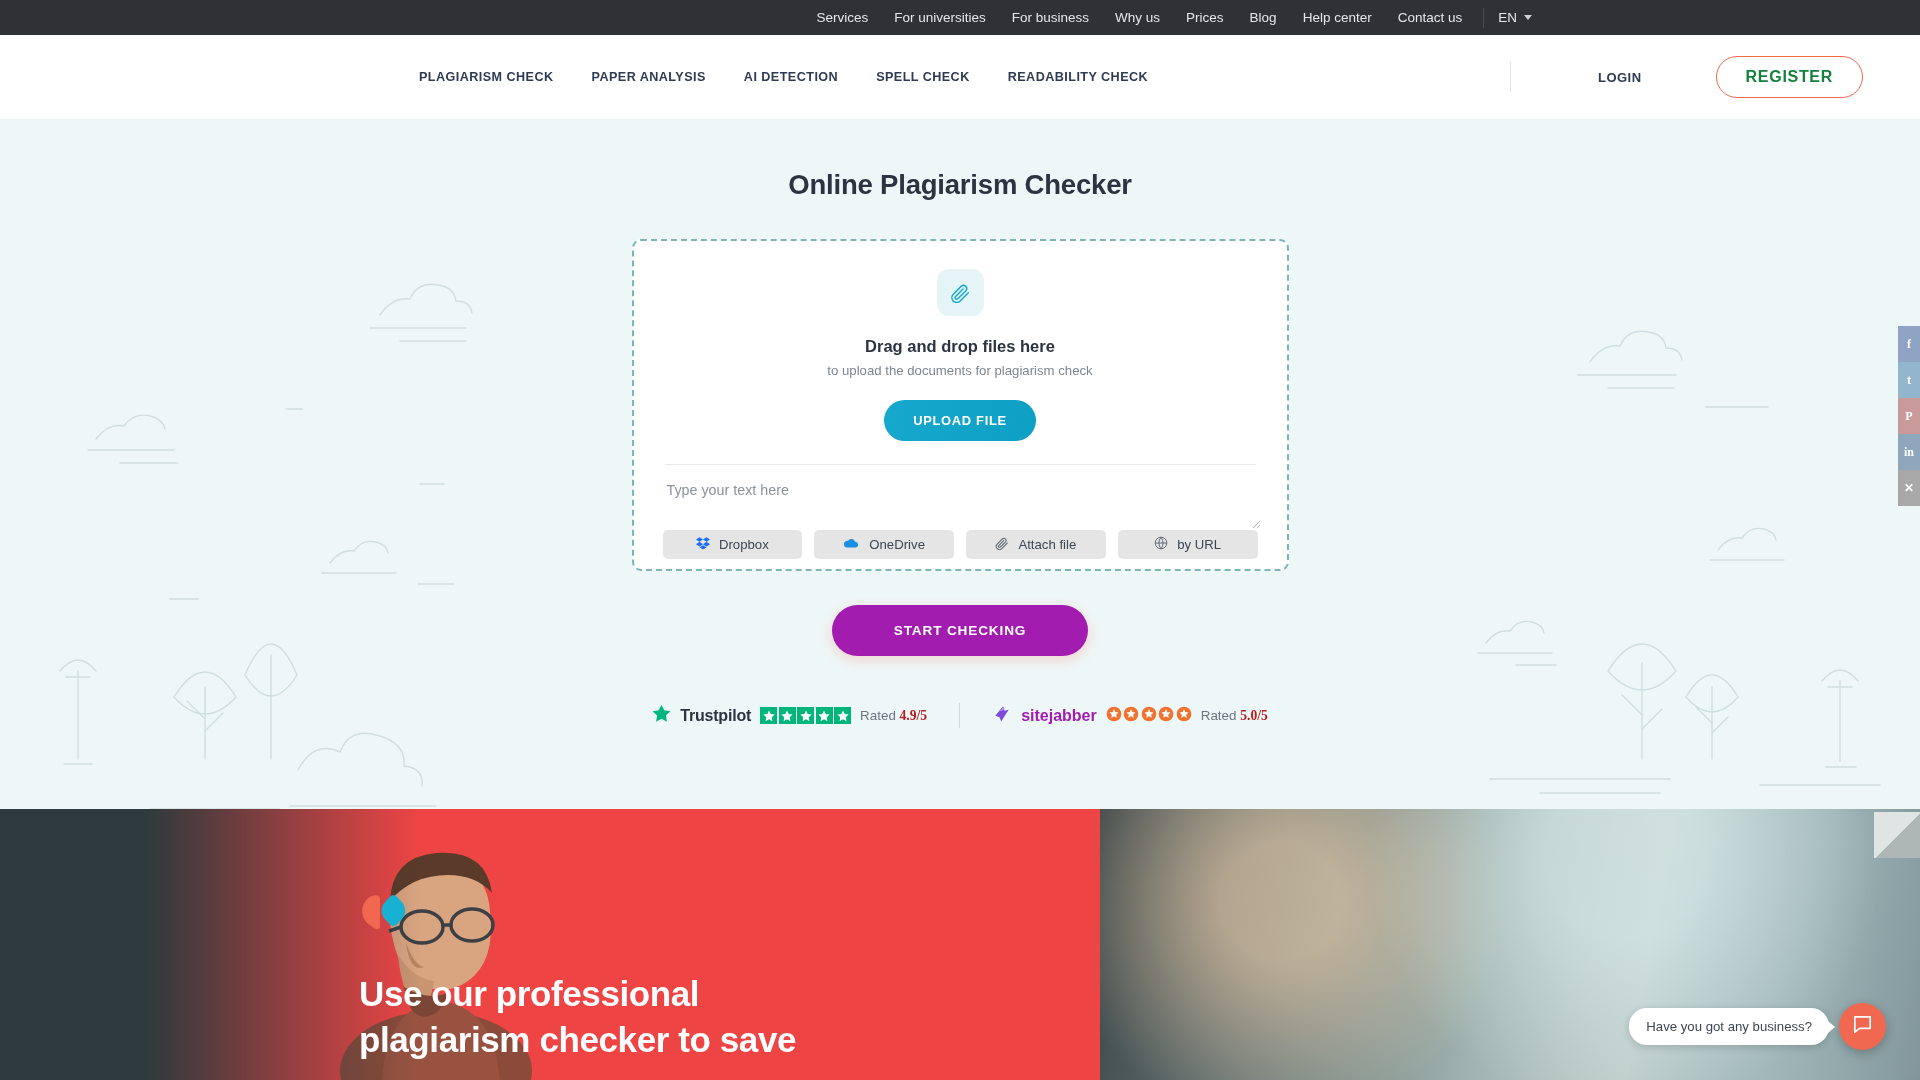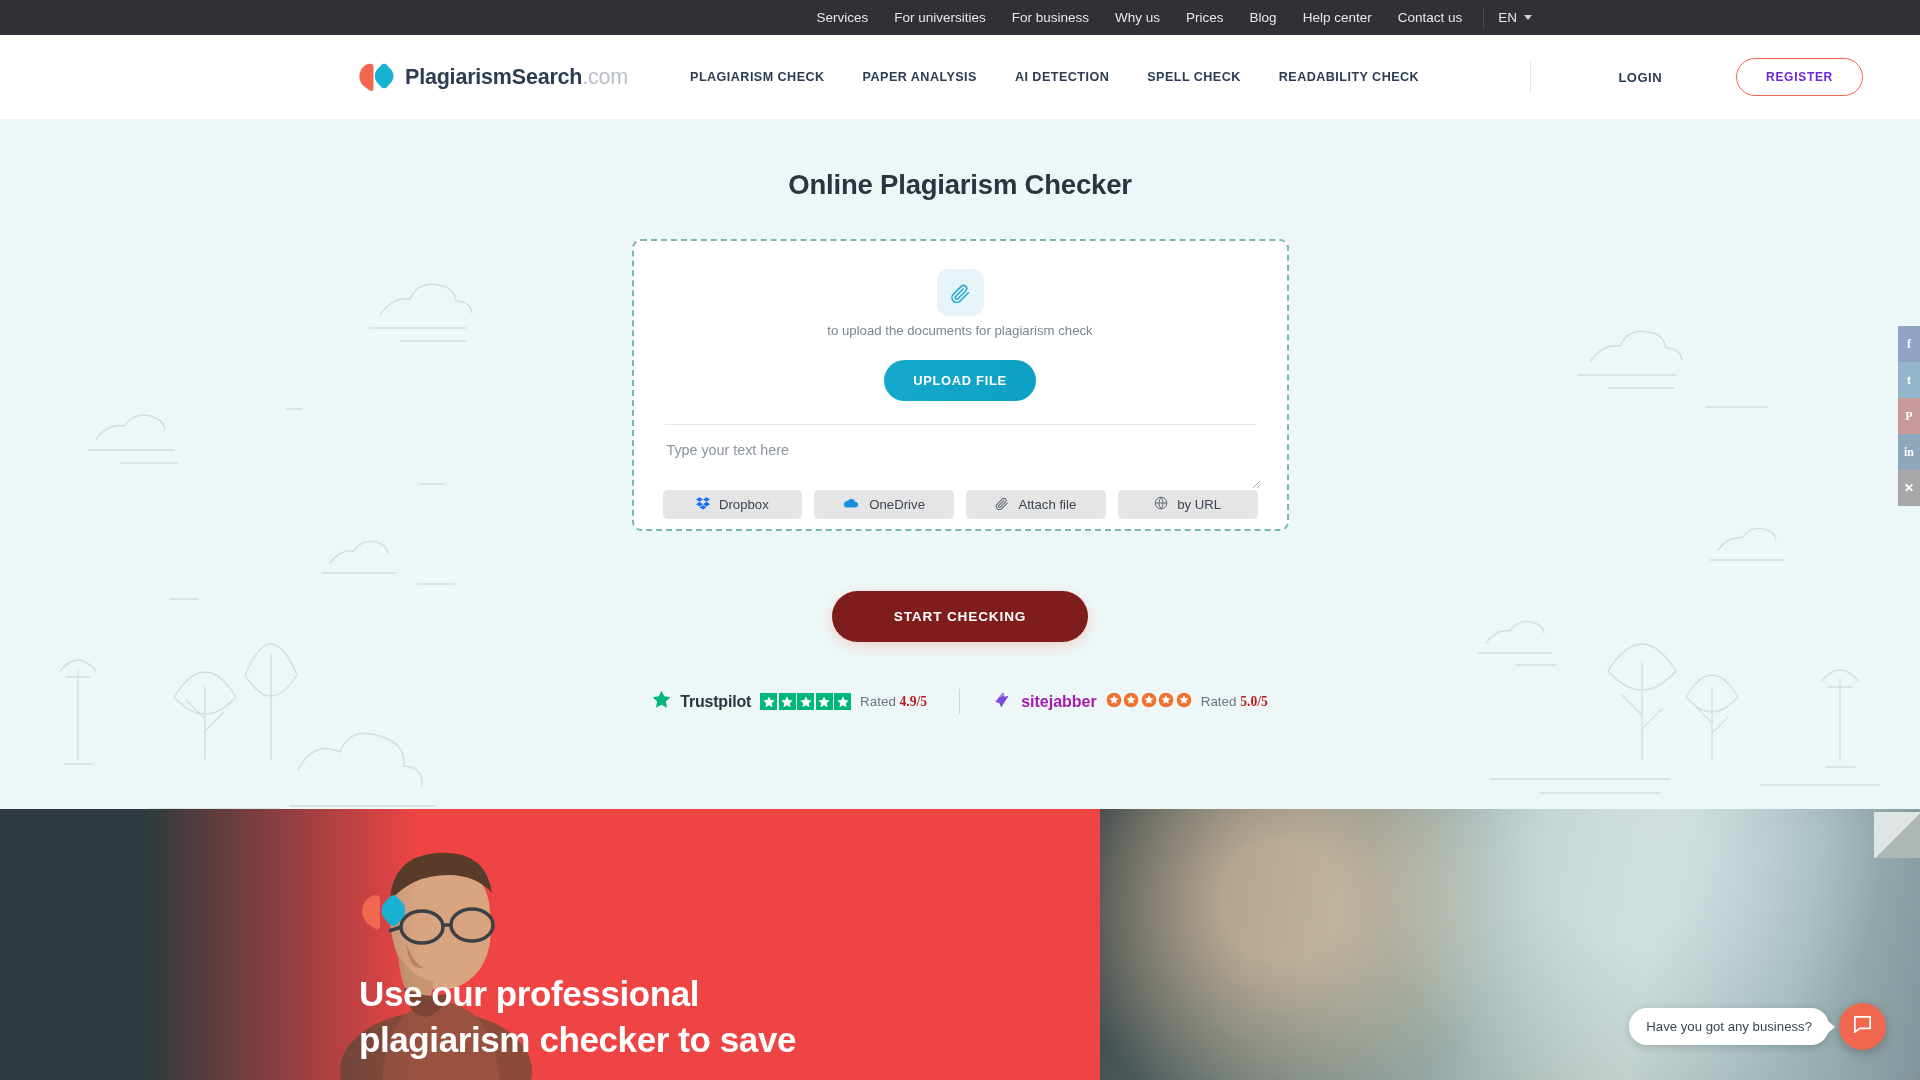--- a/index.html
+++ b/index.html
@@ -50,23 +50,23 @@
     text-decoration:none; padding:0 19px; white-space:nowrap;
   }
 
   .header-right{ margin-left:auto; display:flex; align-items:center;gap:40px; }
   .vdiv{ width:1px; height:30px; background:#e0e3e8; margin-right:29px; }
   .login-link{
     color:#2e3b52; font-size:13px; font-weight:700; letter-spacing:.5px;
     text-decoration:none; padding:0 18px;
   }
   .register-btn{
-    margin-left:16px; border:1.6px solid #ef6a52; color:#6d28d9;
+    margin-left:16px; border:1.6px solid #ef6a52; color:#15803d;
     background:transparent; border-radius:24px; padding:11px 29px;
-    font-size:12px; font-weight:700; letter-spacing:.7px;
+    font-size:16px; font-weight:700; letter-spacing:.7px;
     font-family:inherit; cursor:pointer;
   }
 
   
   .hero{
     position:relative; background:#eef7f8; height:690px; overflow:hidden;
   }
   .hero-bg{ position:absolute; inset:0; }
   .hero-inner{ position:relative; z-index:3; }
   .hero-title{
@@ -103,22 +103,22 @@
     position:absolute;right:-3px;bottom:-7px;width:12px;height:12px;
   }
   .src-row{ display:flex;gap:12px;margin-top:10px; }
   .src-btn{
     flex:1;background:#e5e5e5;border:none;border-radius:5px;
     height:29px;display:flex;align-items:center;justify-content:center;gap:9px;
     font-size:13.2px;color:#3d4653;font-family:inherit;cursor:pointer;
   }
 
   .start-btn{
-    display:block;margin:60px auto 0;border:none;border-radius:28px;
-    background:#7f1d1d;color:#fff;font-size:13.6px;font-weight:700;
+    display:block;margin:34px auto 0;border:none;border-radius:28px;
+    background:#a21caf;color:#fff;font-size:13.6px;font-weight:700;
     letter-spacing:.85px;padding:18px 62px;font-family:inherit;cursor:pointer;
     box-shadow:0 4px 14px rgba(249,109,83,.26);
   }
 
   .ratings{
     display:flex;align-items:center;justify-content:center;gap:0;margin-top:47px;
   }
   .rate-group{ display:flex;align-items:center;gap:9px; }
   .rate-name{ font-size:16px;font-weight:700;color:#2b3440;letter-spacing:-.2px; }
   .sj-name{ font-size:16px;font-weight:700;color:#a21caf; }
@@ -212,29 +212,20 @@
     <a class="topbar-link" href="#">Contact us</a>
     <span class="topbar-sep"></span>
     <div class="lang-select">
       <span>EN</span>
       <span class="caret"></span>
     </div>
   </nav>
 </div>
 
 <header class="header">
-  <div class="logo">
-    <span class="logo-mark">
-      <svg width="37" height="31" viewBox="0 0 37 31">
-        <path d="M16.5 2.6 C11 0 5.5 4 3.3 9.5 c-2.2 5.5 -.4 12 4.6 15.6 l4.4 3.2 c1.8 1.3 4.2 .5 4.2 -1.6 V4.8 c0 -1 -.6 -1.8 -1.5 -2.2Z" fill="#f2674f"></path>
-        <path d="M24.2 3.2 20.2 7.6 c-3.2 3.6 -3.2 9.3 0 12.9 l4 4.4 c1.6 1.8 4.3 1.8 5.9 0 l4 -4.4 c3.2 -3.6 3.2 -9.3 0 -12.9 l-4 -4.4 c-1.6 -1.8 -4.3 -1.8 -5.9 0Z" fill="#19b1d2"></path>
-      </svg>
-    </span>
-    <span class="logo-text"><span>PlagiarismSearch</span><span class="dim">.com</span></span>
-  </div>
 
   <nav class="mainnav">
     <a href="#">PLAGIARISM CHECK</a>
     <a href="#">PAPER ANALYSIS</a>
     <a href="#">AI DETECTION</a>
     <a href="#">SPELL CHECK</a>
     <a href="#">READABILITY CHECK</a>
   </nav>
 
   <div class="header-right">
@@ -307,20 +298,21 @@
   <div class="hero-inner">
     <h1 class="hero-title">Online Plagiarism Checker</h1>
 
     <div class="dropzone">
       <div class="dz-inner">
         <div class="clip-badge">
           <svg width="21" height="21" viewBox="0 0 24 24" fill="none" stroke="#17a8ce" stroke-width="1.7" stroke-linecap="round" stroke-linejoin="round">
             <path d="M21 12.3 11.6 21.7a5.5 5.5 0 0 1-7.8-7.8l9.2-9.2a3.7 3.7 0 0 1 5.2 5.2l-9.2 9.2a1.8 1.8 0 0 1-2.6-2.6l8.5-8.5"></path>
           </svg>
         </div>
+        <div class="dz-title">Drag and drop files here</div>
         <div class="dz-sub">to upload the documents for plagiarism check</div>
         <button class="upload-btn">UPLOAD FILE</button>
         <div class="dz-hr"></div>
 
         <div class="text-area">
           <div class="text-placeholder">Type your text here</div>
           <span class="resize-grip">
             <svg width="12" height="12" viewBox="0 0 12 12" stroke="#b0b6bd" stroke-width="1">
               <path d="M11 4 4 11 M11 8 8 11"></path>
             </svg>

